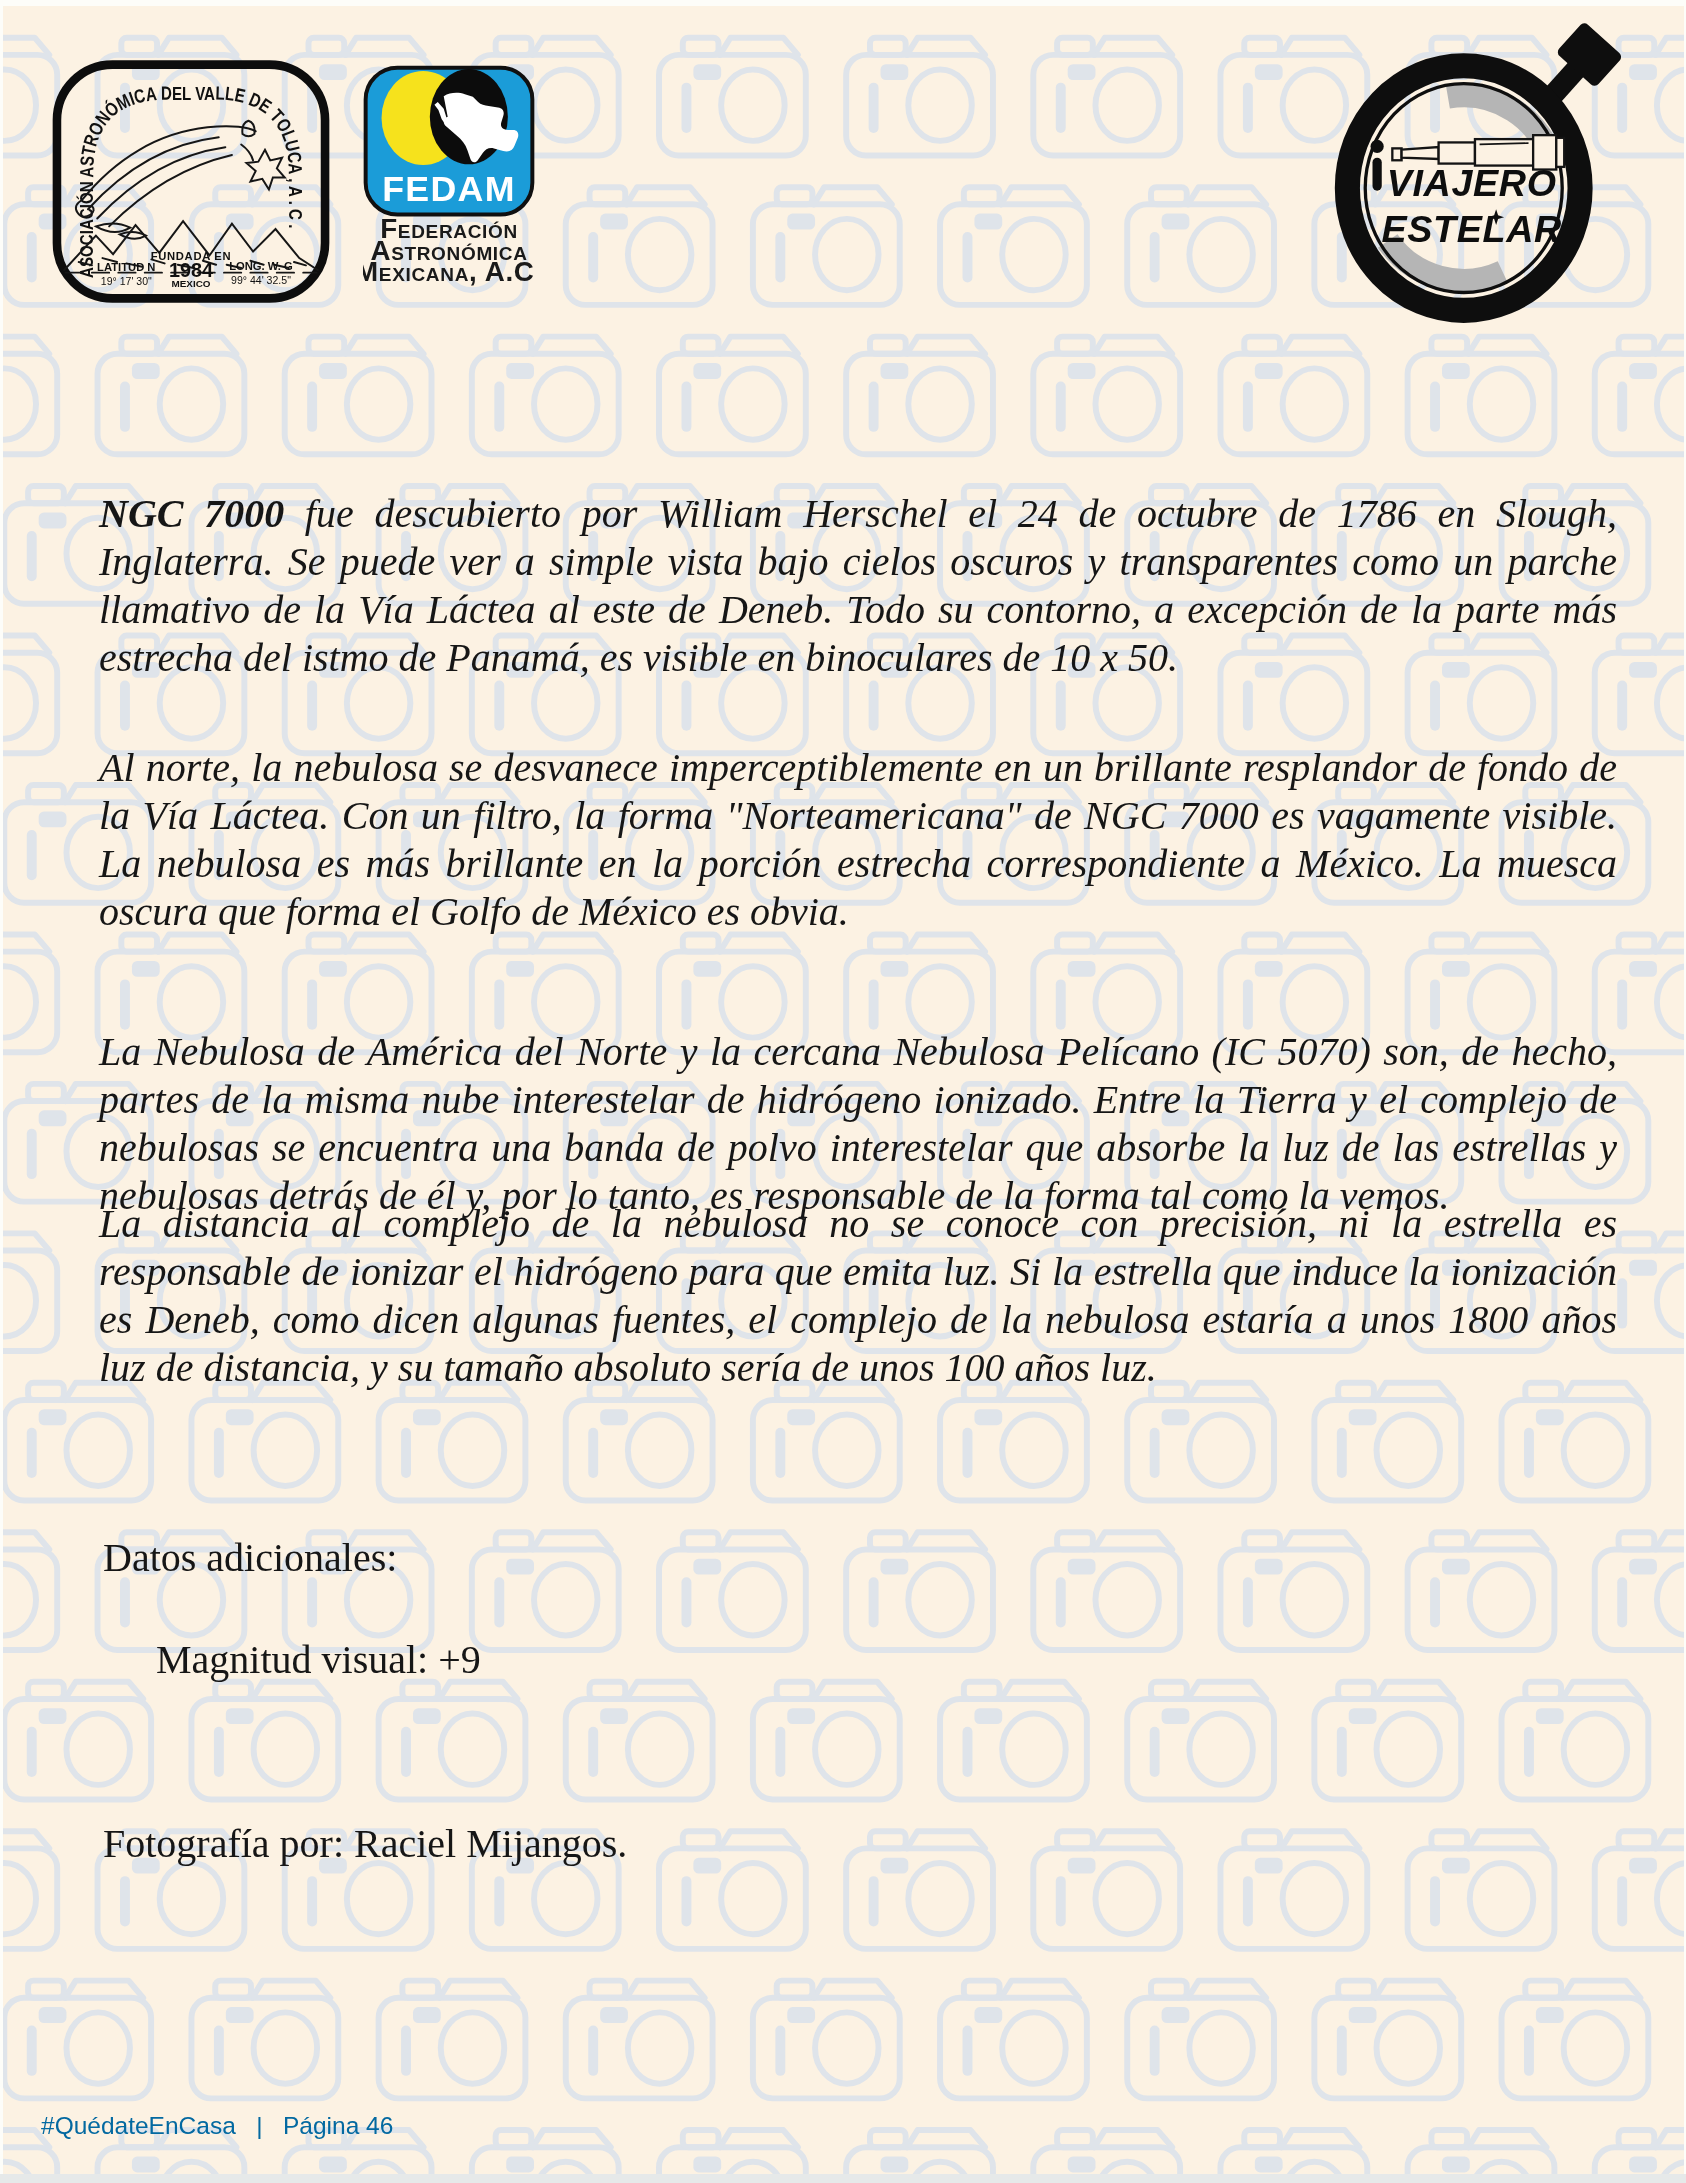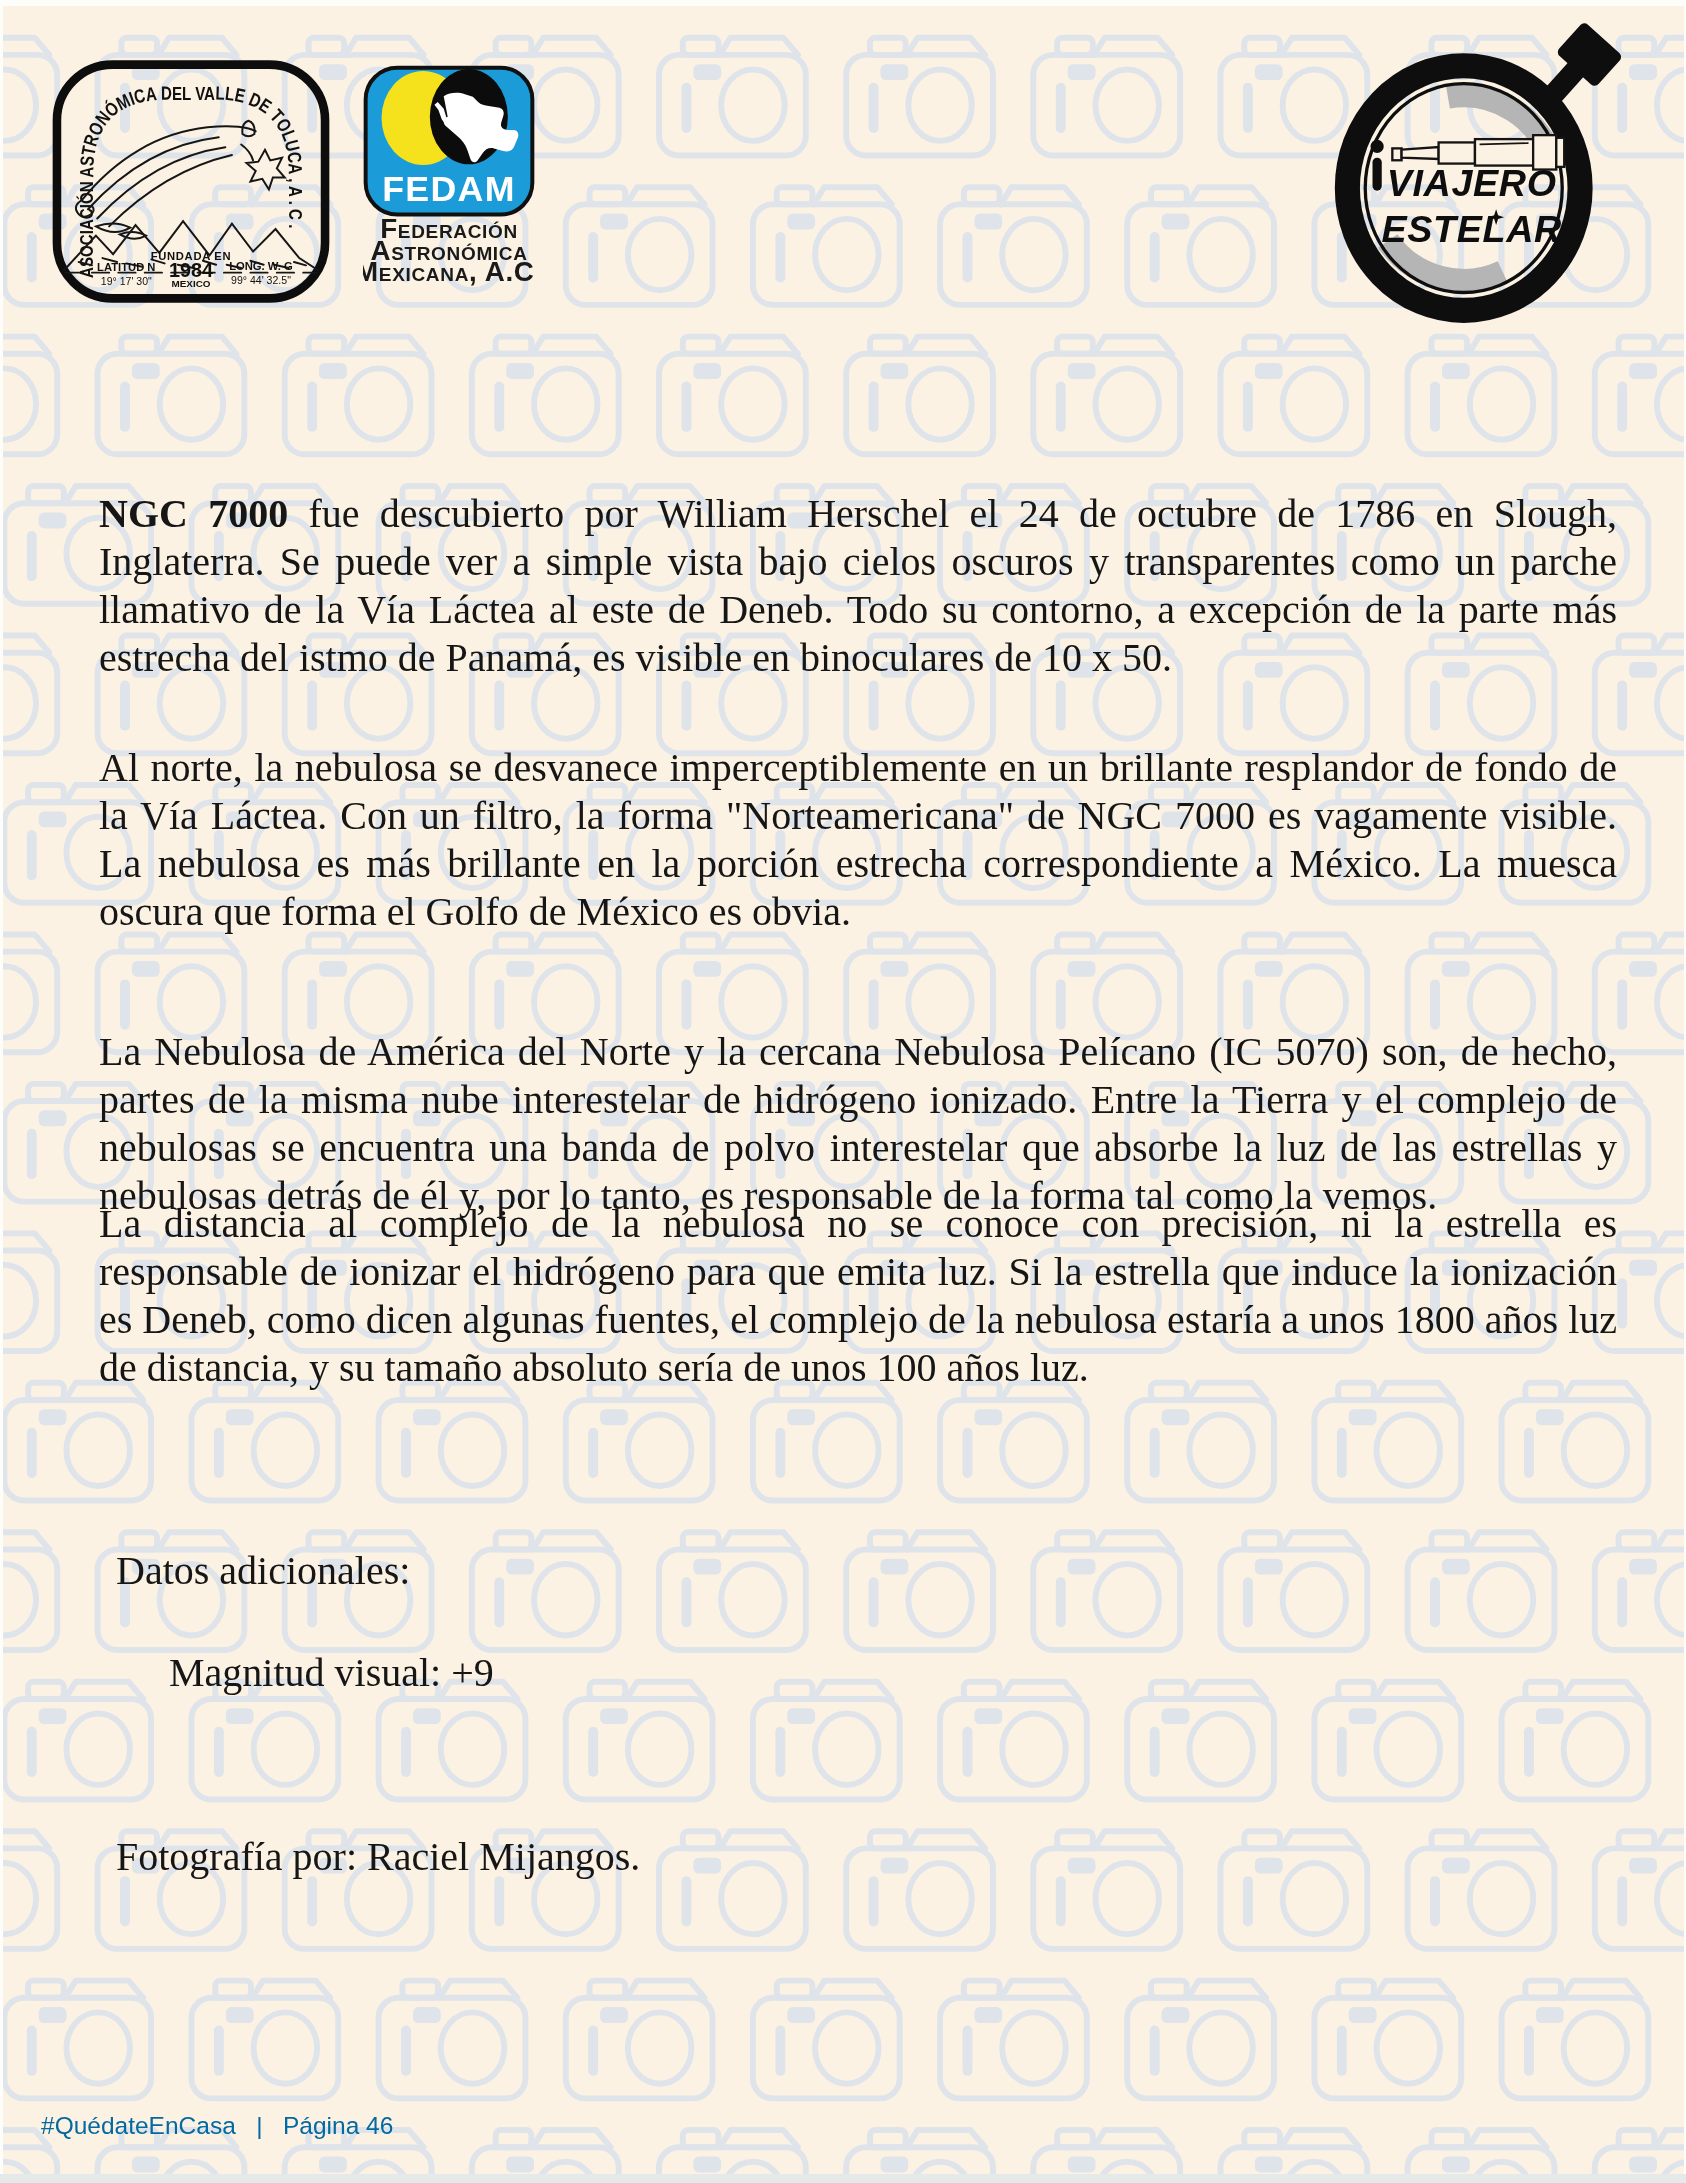--- a/index.html
+++ b/index.html
@@ -13,24 +13,24 @@
   #frame-left{left:0;top:0;width:3.3px;height:2183px;}
   #frame-right{right:0;top:0;width:2.6px;height:2183px;}
   #bottom-strip{position:absolute;left:0;top:2174px;width:1687px;height:9.3px;background:#e6e9e9;}
   .logo{position:absolute;}
   #stamp-svg{left:52px;top:60px;}
   #fedam-svg{left:363px;top:65px;}
   #viajero-svg{left:1313px;top:12px;}
   .para{
     position:absolute;left:99px;width:1518px;
     font-size:40px;line-height:48px;text-align:justify;text-justify:inter-word;
-    margin:0;color:#161616;
+    margin:0;color:#161616;font-style:italic;
   }
   #p1{top:490px;} #p2{top:744px;} #p3{top:1028px;} #p4{top:1200px;}
-  .plain{position:absolute;font-size:40px;line-height:48px;color:#161616;margin:17px;}
+  .plain{position:absolute;font-size:40px;line-height:48px;color:#161616;margin:4px;}
   #datos-heading{left:99px;top:1530px;}
   #dato-1{left:152px;top:1632px;}
   #dato-2{left:152px;top:1681px;}
   #credit{left:99px;top:1816px;width:1518px;}
   #footer{
     position:absolute;left:41px;top:2111px;font-family:"Liberation Sans", sans-serif;
     font-size:24.5px;line-height:29px;color:#0369a1;white-space:pre;
   }
 </style>
 </head>

